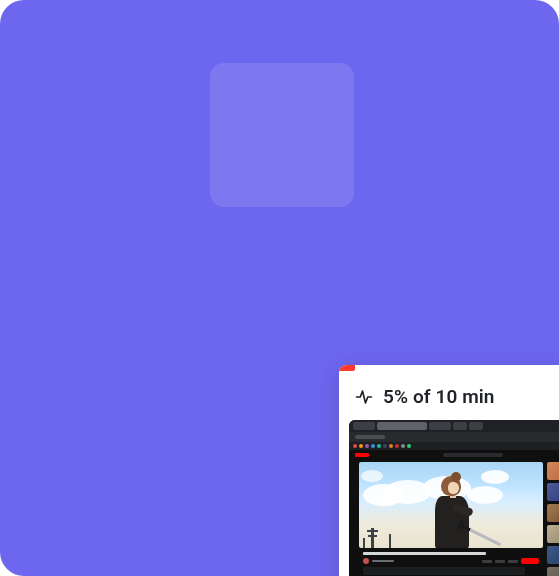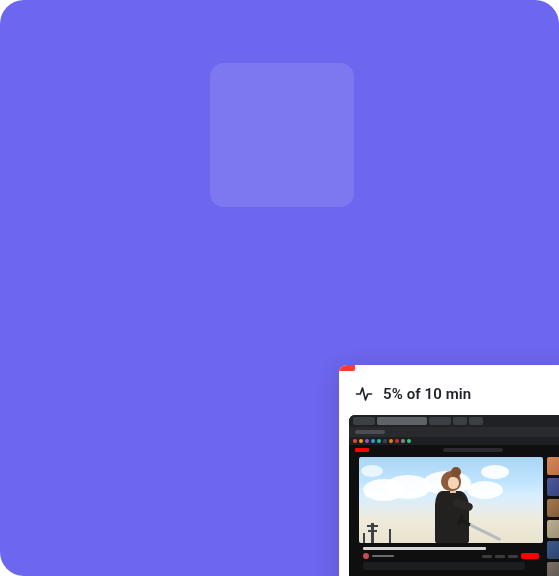--- a/index.html
+++ b/index.html
@@ -38,21 +38,21 @@
     border-radius: 0 0 2px 0;
   }
   .popup-header {
     display: flex;
     align-items: center;
     gap: 10px;
     padding: 14px 16px 12px 16px;
   }
   .activity-icon { width: 18px; height: 18px; display: block; }
   .popup-title {
-    font-size: 15px;
+    font-size: 19px;
     font-weight: 600;
     color: #1f2328;
     letter-spacing: 0.1px;
   }
   .browser-shot {
     margin: 0 0 0 10px;
     width: 230px;
     height: 168px;
     background: #101010;
     border-radius: 6px 0 0 0;

